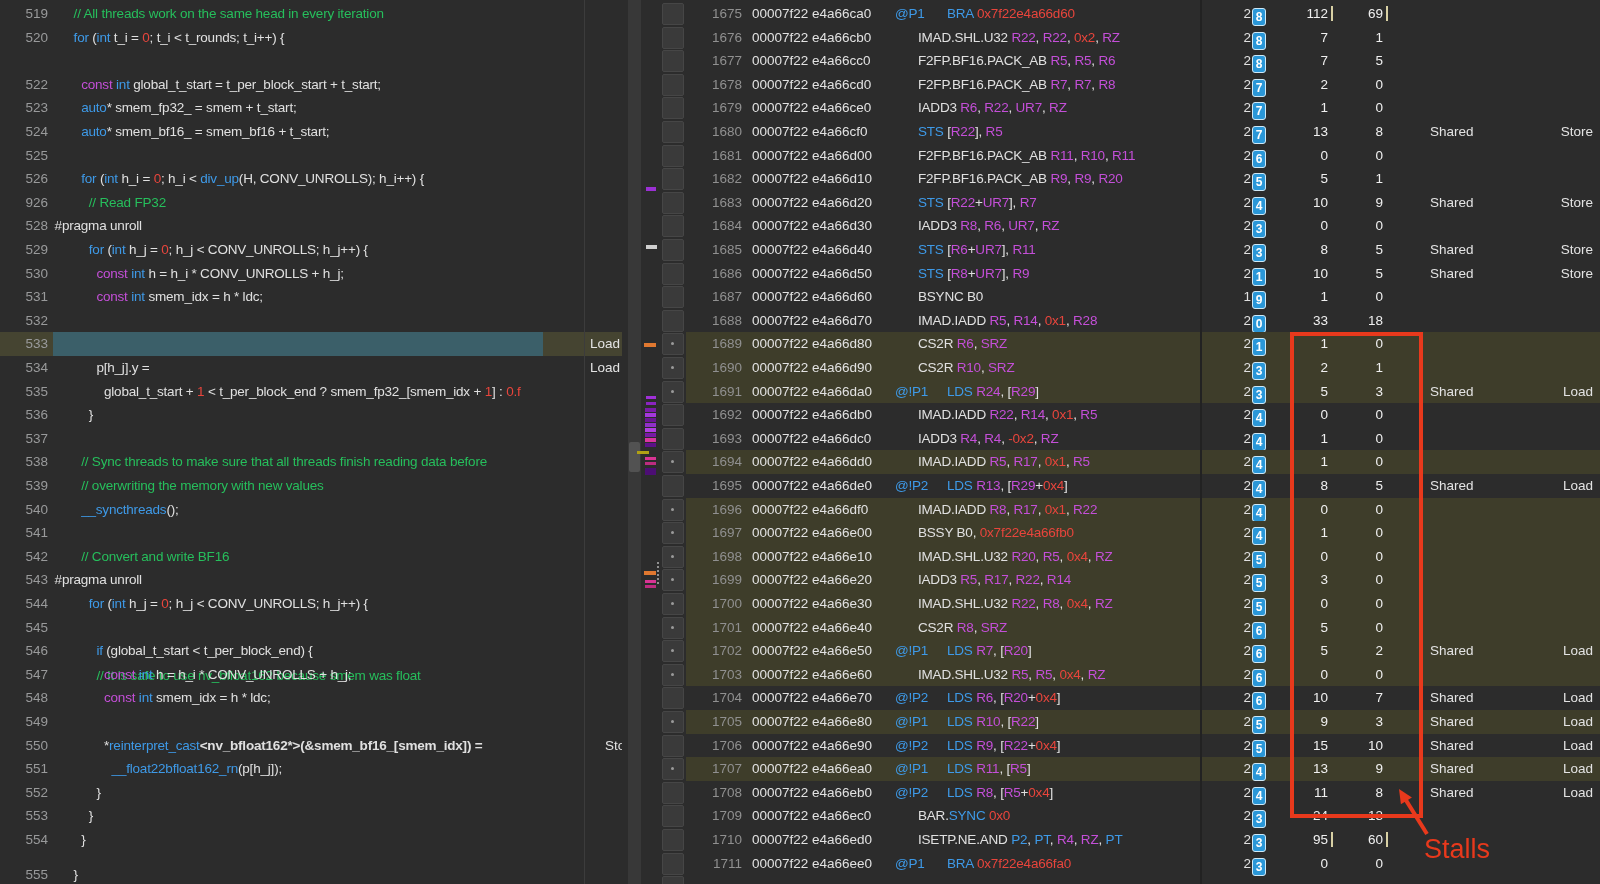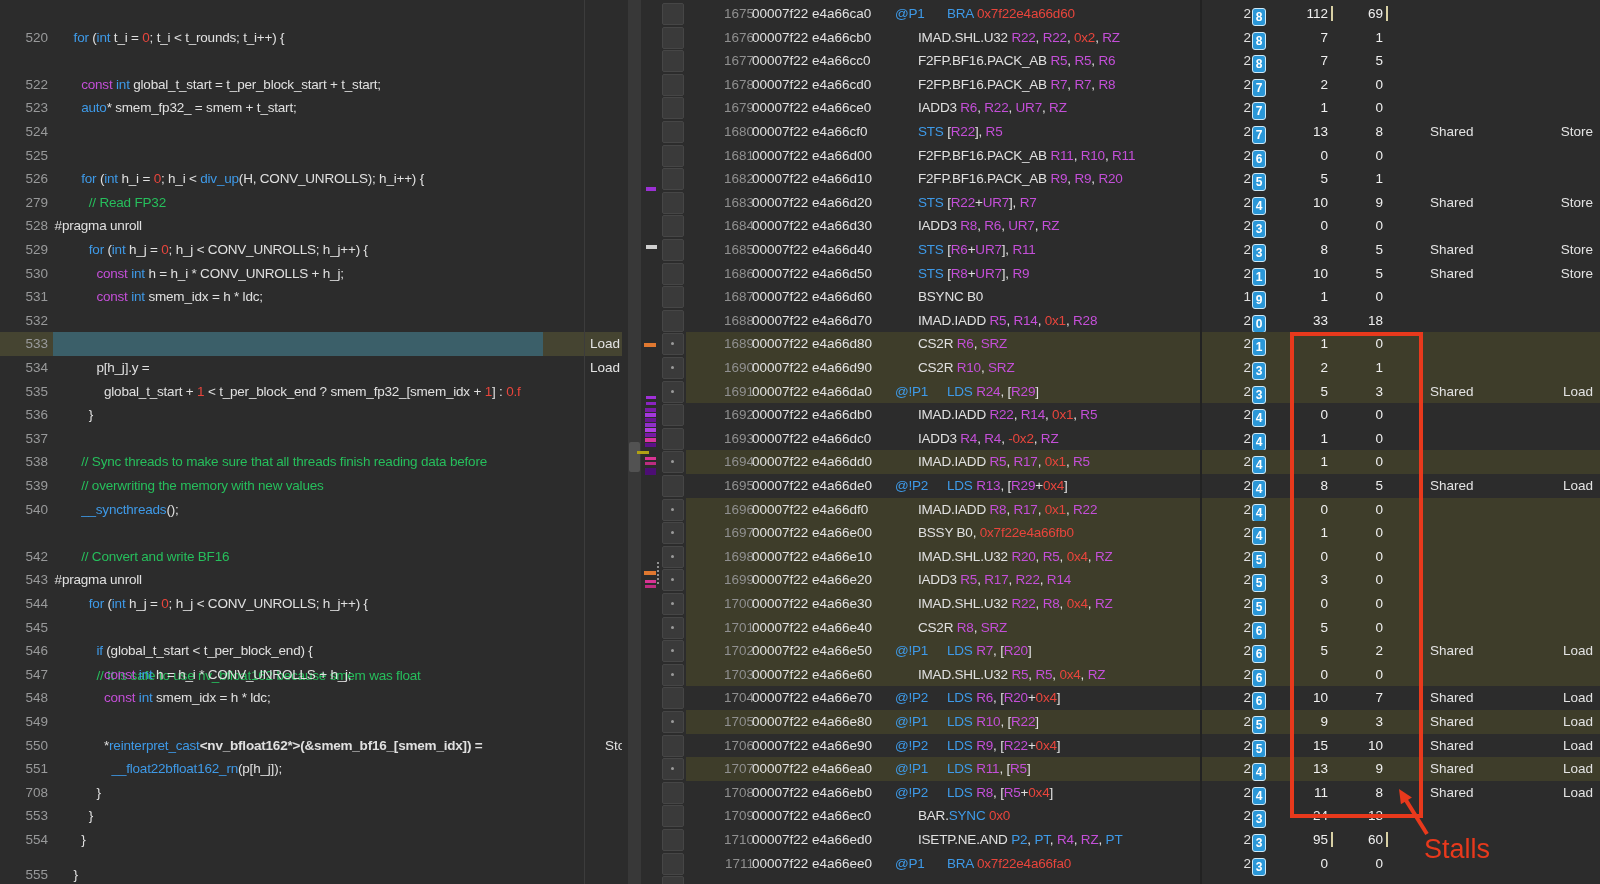--- a/index.html
+++ b/index.html
@@ -20,21 +20,21 @@
   #vtrack{position:absolute;left:628px;top:0;width:13px;height:884px;background:#383838;}
   #vthumb{position:absolute;left:629px;top:442px;width:11px;height:30px;background:#525252;border-radius:2px;}
   .hmark{position:absolute;}
   .rdot{position:absolute;width:2px;height:2px;background:#909090;}
   
   #sass-pane{position:absolute;left:640px;top:0;width:960px;height:884px;}
   .xrow .fill{position:absolute;left:46px;top:0;right:0;height:100%;background:#3e3d2a;}
   .square{position:absolute;left:22px;top:1px;width:20px;height:20px;background:#3a3a3a;
           border:1px solid #464646;border-radius:2px;}
   .square .dot{position:absolute;left:8px;top:8px;width:3px;height:3px;background:#9a9a9a;border-radius:50%;}
-  .xnum{position:absolute;left:52px;top:0;width:62px;text-align:right;color:#909090;font-weight:400;}
+  .xnum{position:absolute;left:40px;top:0;width:62px;text-align:right;color:#909090;font-weight:400;}
   .addr{position:absolute;left:112px;top:0;color:#e2e2e2;}
   .instr{position:absolute;left:255px;top:0;letter-spacing:-0.2px;}
   .pred{display:inline-block;width:52px;color:#3e9ae8;}
   .nopred{display:inline-block;width:23px;}
   .reg{position:absolute;left:560px;top:0;width:66px;text-align:right;}
   .badge{display:inline-block;width:12px;height:16px;line-height:16px;margin-left:1px;text-align:center;
          background:#2a97d8;border:1px solid #cfe9f7;border-radius:3px;color:#fff;font-size:12px;
          vertical-align:-3px;font-weight:700;}
   .s1{position:absolute;left:600px;top:0;width:88px;text-align:right;color:#f0f0f0;}
   .s2{position:absolute;left:655px;top:0;width:88px;text-align:right;color:#f0f0f0;}
@@ -45,45 +45,50 @@
   
   #ann-box{position:absolute;border:4px solid #e8391c;pointer-events:none;}
   #ann-label{position:absolute;font-size:27px;font-weight:500;pointer-events:none;margin-top:12px;}
   #ann-arrow{position:absolute;left:0;top:0;pointer-events:none;}
 </style>
 </head>
 <body>
 
 <div id="screen">
   <div id="source-pane">
+      <div class="row srow" style="top: 2px;">
+        <span class="lnum">519</span>
+        <div class="scode" style="padding-left: 20.6px;"><span style="color: rgb(38, 191, 92);">// All threads work on the same head in every iteration</span></div>
+      </div>
       <div class="row srow" style="top: 25.6px;">
         <span class="lnum">520</span>
         <div class="scode" style="padding-left: 20.6px;"><span style="color: rgb(62, 154, 232);">for</span><span style="color: rgb(224, 224, 224);"> (</span><span style="color: rgb(62, 154, 232);">int</span><span style="color: rgb(224, 224, 224);"> t_i = </span><span style="color: rgb(232, 69, 60);">0</span><span style="color: rgb(224, 224, 224);">; t_i &lt; t_rounds; t_i++) {</span></div>
       </div>
       <div class="row srow" style="top: 72.8px;">
         <span class="lnum">522</span>
         <div class="scode" style="padding-left: 28.2px;"><span style="color: rgb(196, 79, 216);">const</span><span style="color: rgb(224, 224, 224);"> </span><span style="color: rgb(62, 154, 232);">int</span><span style="color: rgb(224, 224, 224);"> global_t_start = t_per_block_start + t_start;</span></div>
       </div>
       <div class="row srow" style="top: 96.4px; padding-left: 36px;">
         <span class="lnum">523</span>
         <div class="scode" style="padding-left: 28.2px;"><span style="color: rgb(62, 154, 232);">auto</span><span style="color: rgb(224, 224, 224);">* smem_fp32_ = smem + t_start;</span></div>
       </div>
       <div class="row srow" style="top: 120px;">
         <span class="lnum">524</span>
+        <div class="scode" style="padding-left: 28.2px;"><span style="color: rgb(62, 154, 232);">auto</span><span style="color: rgb(224, 224, 224);">* smem_bf16_ = smem_bf16 + t_start;</span></div>
       </div>
       <div class="row srow" style="top: 143.6px;">
         <span class="lnum">525</span>
         <div class="scode" style="padding-left: 13px;"></div>
       </div>
       <div class="row srow" style="top: 167.2px;">
         <span class="lnum">526</span>
         <div class="scode" style="padding-left: 28.2px;"><span style="color: rgb(62, 154, 232);">for</span><span style="color: rgb(224, 224, 224);"> (</span><span style="color: rgb(62, 154, 232);">int</span><span style="color: rgb(224, 224, 224);"> h_i = </span><span style="color: rgb(232, 69, 60);">0</span><span style="color: rgb(224, 224, 224);">; h_i &lt; </span><span style="color: rgb(62, 154, 232);">div_up</span><span style="color: rgb(224, 224, 224);">(H, CONV_UNROLLS); h_i++) {</span></div>
       </div>
       <div class="row srow" style="top: 190.8px;">
-        <span class="lnum">279</span>
+        <span class="lnum">926</span>
         <div class="scode" style="padding-left: 35.8px;"><span style="color: rgb(38, 191, 92);">// Read FP32</span></div>
       </div>
       <div class="row srow" style="top: 214.4px;">
         <span class="lnum">528</span>
         <div class="scode" style="padding-left: 1.6px;"><span style="color: rgb(224, 224, 224);">#pragma unroll</span></div>
       </div>
       <div class="row srow" style="top: 238px;">
         <span class="lnum">529</span>
         <div class="scode" style="padding-left: 35.8px;"><span style="color: rgb(62, 154, 232);">for</span><span style="color: rgb(224, 224, 224);"> (</span><span style="color: rgb(62, 154, 232);">int</span><span style="color: rgb(224, 224, 224);"> h_j = </span><span style="color: rgb(232, 69, 60);">0</span><span style="color: rgb(224, 224, 224);">; h_j &lt; CONV_UNROLLS; h_j++) {</span></div>
       </div>
@@ -127,20 +132,24 @@
         <div class="scode" style="padding-left: 28.2px;"><span style="color: rgb(38, 191, 92);">// Sync threads to make sure that all threads finish reading data before</span></div>
       </div>
       <div class="row srow" style="top: 474px;">
         <span class="lnum">539</span>
         <div class="scode" style="padding-left: 28.2px;"><span style="color: rgb(38, 191, 92);">// overwriting the memory with new values</span></div>
       </div>
       <div class="row srow" style="top: 497.6px;">
         <span class="lnum">540</span>
         <div class="scode" style="padding-left: 28.2px;"><span style="color: rgb(62, 154, 232);">__syncthreads</span><span style="color: rgb(224, 224, 224);">();</span></div>
       </div>
+      <div class="row srow" style="top: 521.2px;">
+        <span class="lnum">541</span>
+        <div class="scode" style="padding-left: 13px;"></div>
+      </div>
       <div class="row srow" style="top: 544.8px;">
         <span class="lnum">542</span>
         <div class="scode" style="padding-left: 28.2px;"><span style="color: rgb(38, 191, 92);">// Convert and write BF16</span></div>
       </div>
       <div class="row srow" style="top: 568.4px;">
         <span class="lnum">543</span>
         <div class="scode" style="padding-left: 1.6px;"><span style="color: rgb(224, 224, 224);">#pragma unroll</span></div>
       </div>
       <div class="row srow" style="top: 592px;">
         <span class="lnum">544</span>
@@ -169,21 +178,21 @@
       <div class="row srow" style="top: 733.6px;">
         <span class="lnum">550</span>
         <div class="scode" style="padding-left: 51px;"><span style="color: rgb(224, 224, 224);">*</span><span style="color: rgb(62, 154, 232);">reinterpret_cast</span><span style="color: rgb(224, 224, 224); font-weight: bold;">&lt;nv_bfloat162*&gt;(&amp;smem_bf16_[smem_idx]) =</span></div>
         <div class="smem clip"><span>Store</span></div>
       </div>
       <div class="row srow" style="top: 757.2px;">
         <span class="lnum">551</span>
         <div class="scode" style="padding-left: 58.6px;"><span style="color: rgb(62, 154, 232);">__float22bfloat162_rn</span><span style="color: rgb(224, 224, 224);">(p[h_j]);</span></div>
       </div>
       <div class="row srow" style="top: 780.8px;">
-        <span class="lnum">708</span>
+        <span class="lnum">552</span>
         <div class="scode" style="padding-left: 43.4px;"><span style="color: rgb(224, 224, 224);">}</span></div>
       </div>
       <div class="row srow" style="top: 804.4px;">
         <span class="lnum">553</span>
         <div class="scode" style="padding-left: 35.8px;"><span style="color: rgb(224, 224, 224);">}</span></div>
       </div>
       <div class="row srow" style="top: 828px;">
         <span class="lnum">554</span>
         <div class="scode" style="padding-left: 28.2px;"><span style="color: rgb(224, 224, 224);">}</span></div>
       </div>

